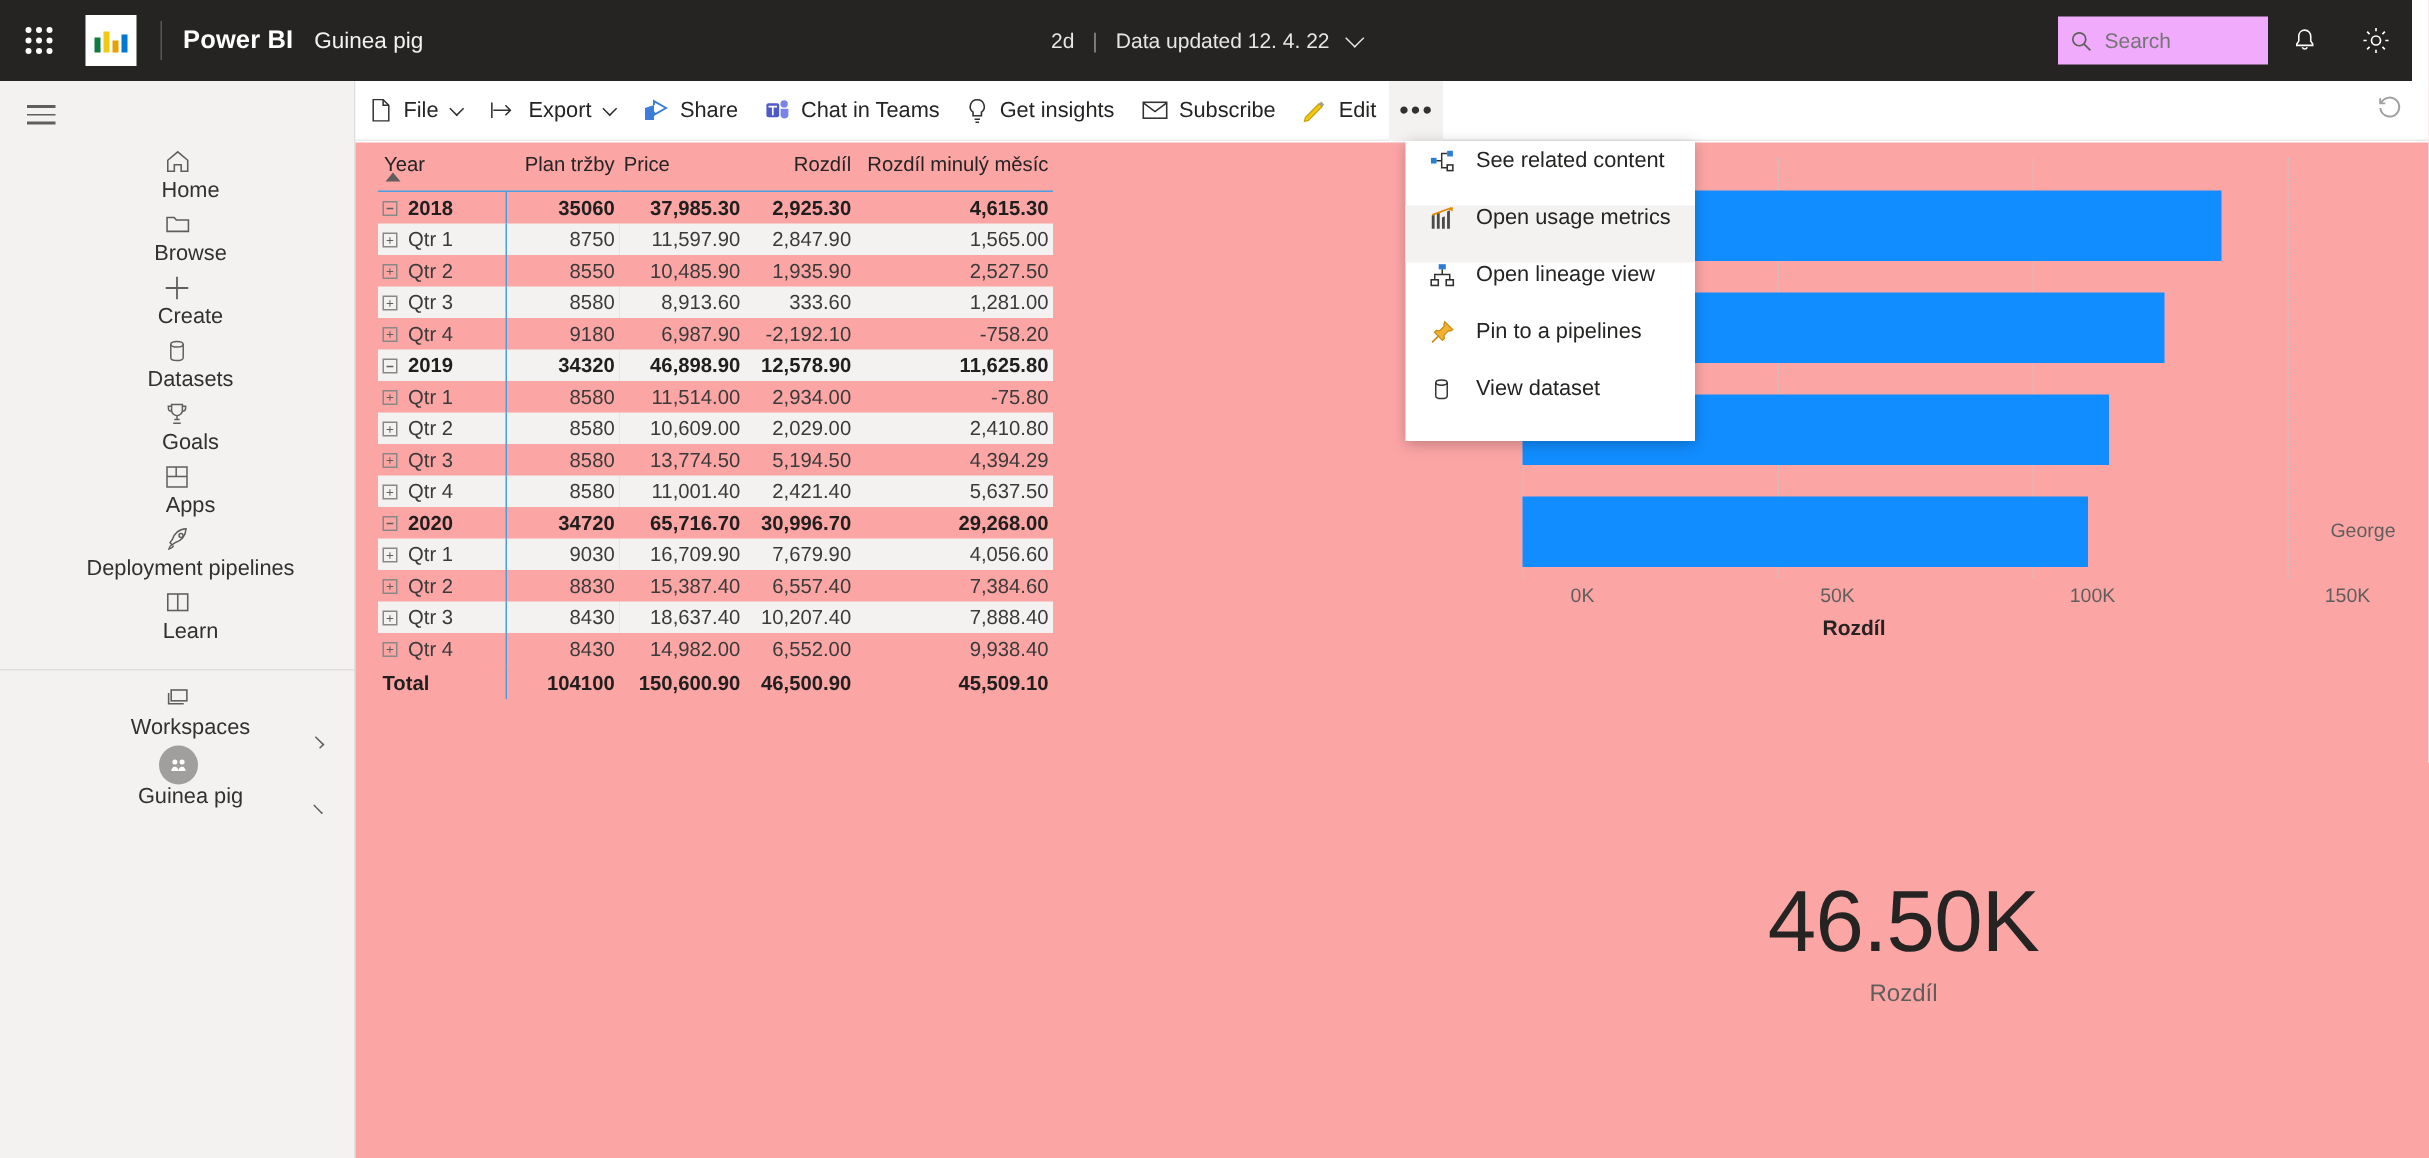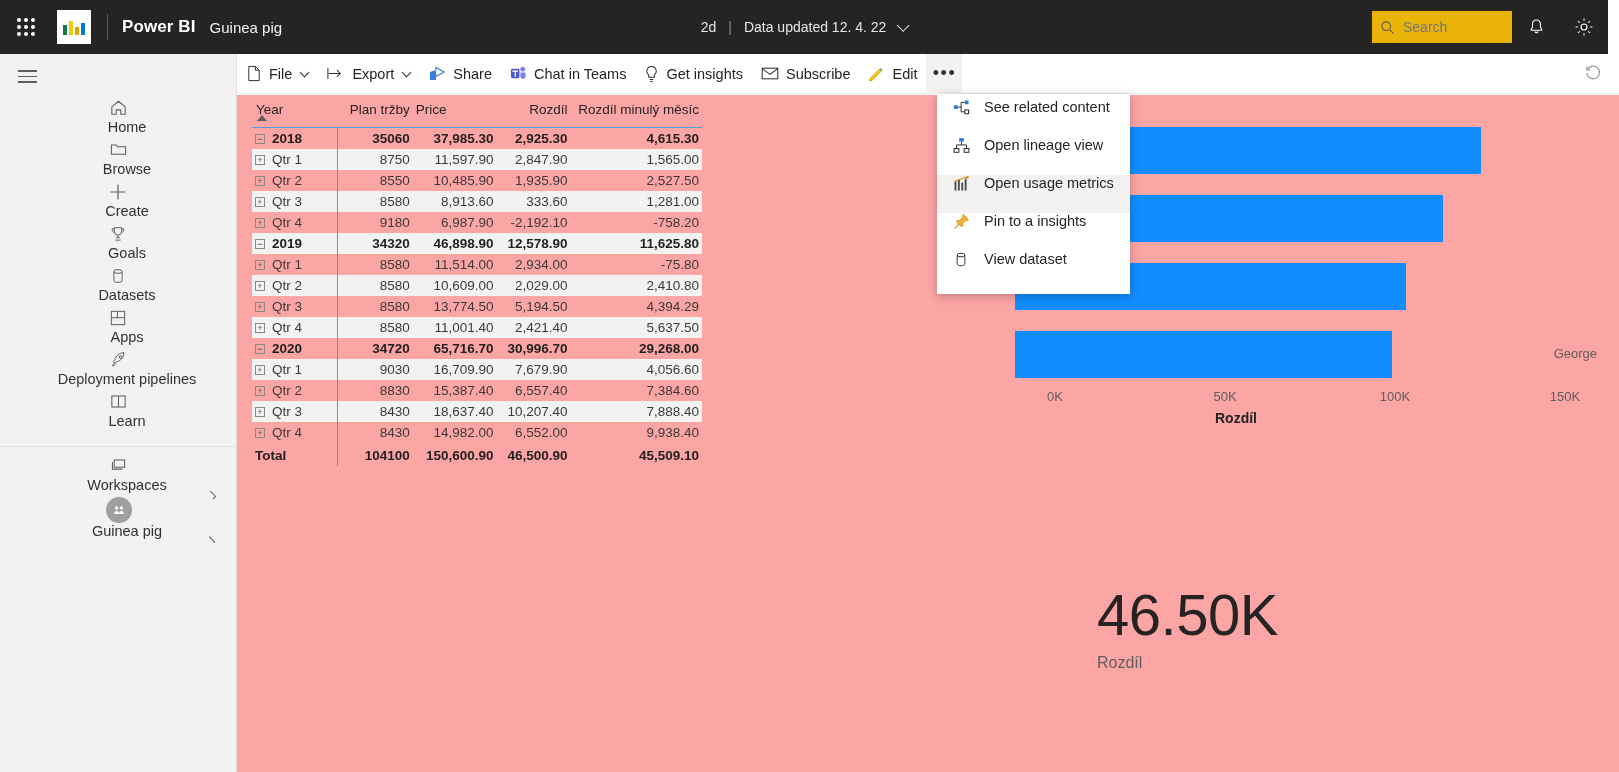--- a/index.html
+++ b/index.html
@@ -53,21 +53,21 @@
   .chev-down {
     display:inline-block; width: 9px; height: 9px;
     border-right: 1.6px solid #e6e6e6; border-bottom: 1.6px solid #e6e6e6;
     transform: rotate(45deg); margin-left: 12px; margin-bottom: 4px;
   }
   .topbar-right {
     position: absolute; right: 0; top: 0; height: 54px;
     display: flex; align-items: center;
   }
   .searchbox {
-    width: 140px; height: 32px; background: #eab308;
+    width: 140px; height: 32px; background: #f0abfc;
     display: flex; align-items: center; padding: 0 8px;
     color: #605e5c; font-size: 14px;
   }
   .searchbox .sicon { margin-right: 8px; display:flex; }
   .searchbox input {
     border: none; outline: none; background: transparent;
     font-family: "Liberation Sans", sans-serif; font-size: 14px;
     color: #605e5c; width: 100%;
   }
   .topbar-right .tbicon {
@@ -202,21 +202,21 @@
   .gridline { position: absolute; top: 10px; width: 0; height: 280px; border-left: 1px dotted #c8c6c4; }
   .bar { position: absolute; background: #118dff; height: 47px; }
   .cat-label {
     position: absolute; right: 0; font-size: 13px; color: #605e5c;
     text-align: right; white-space: nowrap;
   }
   .axis-tick { position: absolute; top: 294px; font-size: 13px; color: #605e5c; transform: translateX(-50%); margin-left: 40px; }
   .axis-title { position: absolute; top: 315px; font-size: 14px; color: #252423; font-weight: bold; }
 
   
-  .kpi { position: absolute; left: 860px; top: 490px; width: 400px; }
+  .kpi { position: absolute; left: 832px; top: 490px; width: 400px; text-align: center; }
   .kpi-value { font-size: 58px; color: #252423; letter-spacing: -.5px; line-height: 1.05; }
   .kpi-label { font-size: 16px; color: #605e5c; margin-top: 8px; }
 </style>
 </head>
 <body>
 
 <div class="topbar">
   <div class="waffle">
     <div class="waffle-grid">
       <i></i>
@@ -302,36 +302,36 @@
       <svg width="20" height="20" viewBox="0 0 20 20">
           <path d="M10 2.5v15M2.5 10h15" stroke="#605e5c" stroke-width="1.2"></path>
         </svg>
     </span>
     <span>Create</span>
   </div>
 
   <div class="nav-item">
     <span class="nav-icon">
       <svg width="18" height="18" viewBox="0 0 20 20">
+          <ellipse cx="10" cy="5" rx="4.6" ry="2.1" fill="none" stroke="#605e5c" stroke-width="1.1"></ellipse>
+          <path d="M5.4 5v10c0 1.2 2 2.1 4.6 2.1s4.6-.9 4.6-2.1V5" fill="none" stroke="#605e5c" stroke-width="1.1"></path>
+        </svg>
+    </span>
+    <span>Datasets</span>
+  </div>
+
+  <div class="nav-item">
+    <span class="nav-icon">
+      <svg width="18" height="18" viewBox="0 0 20 20">
           <path d="M6 3h8v4.2a4 4 0 0 1-8 0z" fill="none" stroke="#605e5c" stroke-width="1.1"></path>
           <path d="M6 4.2H3.6v1.3c0 1.6 1.1 2.4 2.4 2.4M14 4.2h2.4v1.3c0 1.6-1.1 2.4-2.4 2.4" fill="none" stroke="#605e5c" stroke-width="1.1"></path>
           <path d="M10 11.3V14M7.2 16.8h5.6M8 14h4" stroke="#605e5c" stroke-width="1.1"></path>
         </svg>
     </span>
     <span>Goals</span>
-  </div>
-
-  <div class="nav-item">
-    <span class="nav-icon">
-      <svg width="18" height="18" viewBox="0 0 20 20">
-          <ellipse cx="10" cy="5" rx="4.6" ry="2.1" fill="none" stroke="#605e5c" stroke-width="1.1"></ellipse>
-          <path d="M5.4 5v10c0 1.2 2 2.1 4.6 2.1s4.6-.9 4.6-2.1V5" fill="none" stroke="#605e5c" stroke-width="1.1"></path>
-        </svg>
-    </span>
-    <span>Datasets</span>
   </div>
 
   <div class="nav-item">
     <span class="nav-icon">
       <svg width="18" height="18" viewBox="0 0 20 20">
           <rect x="2.6" y="2.6" width="14.8" height="14.8" fill="none" stroke="#605e5c" stroke-width="1.1"></rect>
           <path d="M9.4 2.6v7.1M2.6 9.7h14.8" stroke="#605e5c" stroke-width="1.1"></path>
         </svg>
     </span>
     <span>Apps</span>
@@ -478,51 +478,51 @@
       <svg width="17" height="17" viewBox="0 0 18 18">
           <rect x="1" y="6.6" width="4" height="4" fill="#2b7cd3"></rect>
           <rect x="12.5" y="1.6" width="4" height="4" fill="#2b7cd3"></rect>
           <rect x="12.5" y="11.6" width="4" height="4" fill="none" stroke="#323130" stroke-width="1.1"></rect>
           <path d="M5 8.6h3.6v-5h3.9M8.6 8.6v5h3.9" fill="none" stroke="#323130" stroke-width="1.05"></path>
         </svg>
     </span>
     <span>See related content</span>
   </div>
 
+  <div class="mitem hl">
+    <span class="mi">
+      <svg width="17" height="17" viewBox="0 0 18 18">
+          <path d="M1.6 16.4V7l2 -0.8v10.2zM5.2 16.4V5.4l2-.8v11.8zM8.8 16.4V8.4l2-.8v8.8zM12.4 16.4V4.2l2-.8v13z" fill="#4a4a4a"></path>
+          <path d="M2 6.6L15.6 1.6" stroke="#e08b00" stroke-width="1.2" fill="none"></path>
+          <path d="M16.6 1.1l-.4 3.2-2.7-1.6z" fill="#e08b00"></path>
+        </svg>
+    </span>
+    <span>Open usage metrics</span>
+  </div>
+
   <div class="mitem">
     <span class="mi">
       <svg width="17" height="17" viewBox="0 0 18 18">
           <rect x="6.5" y="1.2" width="5" height="3.6" fill="#2b7cd3"></rect>
           <rect x="1.2" y="12.2" width="5" height="4" fill="none" stroke="#323130" stroke-width="1.1"></rect>
           <rect x="11.8" y="12.2" width="5" height="4" fill="none" stroke="#323130" stroke-width="1.1"></rect>
           <path d="M9 4.8v3.6M3.7 12.2V8.4h10.6v3.8" fill="none" stroke="#323130" stroke-width="1.05"></path>
         </svg>
     </span>
     <span>Open lineage view</span>
   </div>
 
-  <div class="mitem hl">
-    <span class="mi">
-      <svg width="17" height="17" viewBox="0 0 18 18">
-          <path d="M1.6 16.4V7l2 -0.8v10.2zM5.2 16.4V5.4l2-.8v11.8zM8.8 16.4V8.4l2-.8v8.8zM12.4 16.4V4.2l2-.8v13z" fill="#4a4a4a"></path>
-          <path d="M2 6.6L15.6 1.6" stroke="#e08b00" stroke-width="1.2" fill="none"></path>
-          <path d="M16.6 1.1l-.4 3.2-2.7-1.6z" fill="#e08b00"></path>
-        </svg>
-    </span>
-    <span>Open usage metrics</span>
-  </div>
-
   <div class="mitem">
     <span class="mi">
       <svg width="17" height="17" viewBox="0 0 18 18">
           <path d="M10.8 1.6l5.6 5.6-1.8 1-1-.4-3.4 3.4.3 2.3-1.3 1.3L3.5 9l1.3-1.3 2.3.3 3.4-3.4-.4-1z" fill="#f2b134" stroke="#c98f12" stroke-width=".9"></path>
           <path d="M6.3 11.7L1.8 16.2" stroke="#c98f12" stroke-width="1.2"></path>
         </svg>
     </span>
-    <span>Pin to a insights</span>
+    <span>Pin to a pipelines</span>
   </div>
 
   <div class="mitem">
     <span class="mi">
       <svg width="16" height="17" viewBox="0 0 18 18">
           <ellipse cx="9" cy="4" rx="4.3" ry="2" fill="none" stroke="#323130" stroke-width="1.1"></ellipse>
           <path d="M4.7 4v10c0 1.1 1.9 2 4.3 2s4.3-.9 4.3-2V4" fill="none" stroke="#323130" stroke-width="1.1"></path>
         </svg>
     </span>
     <span>View dataset</span>

